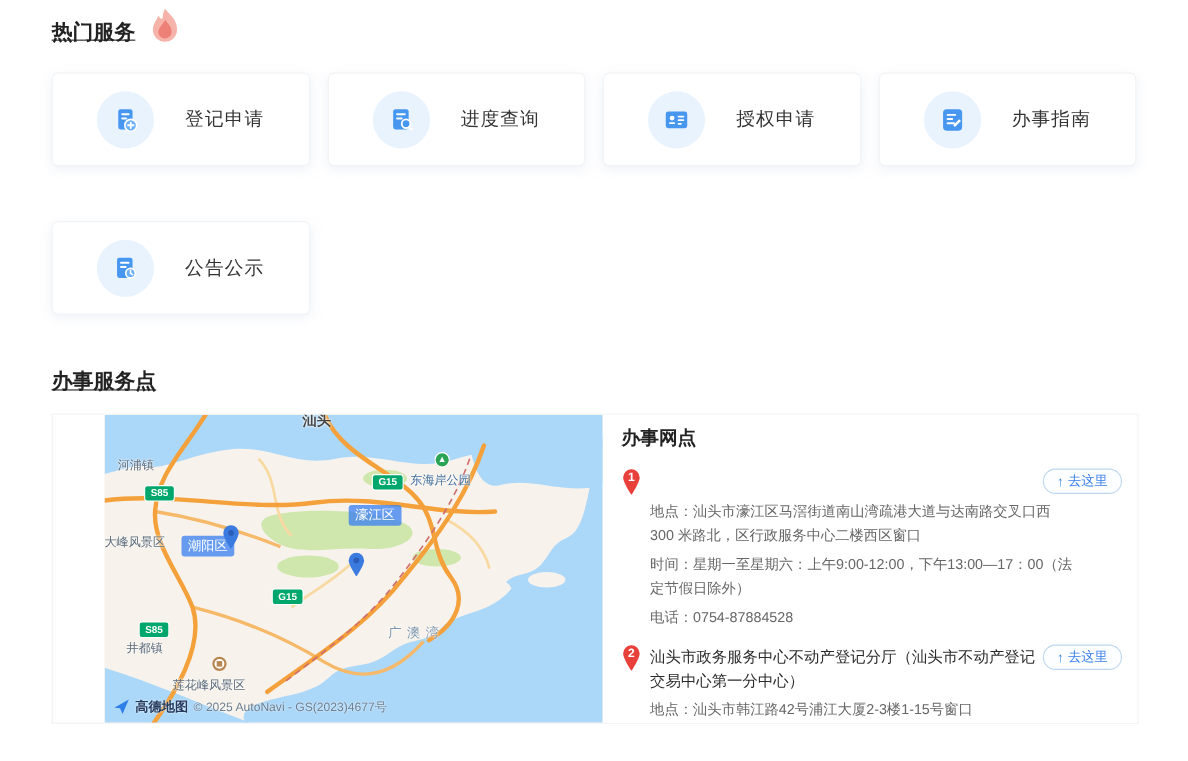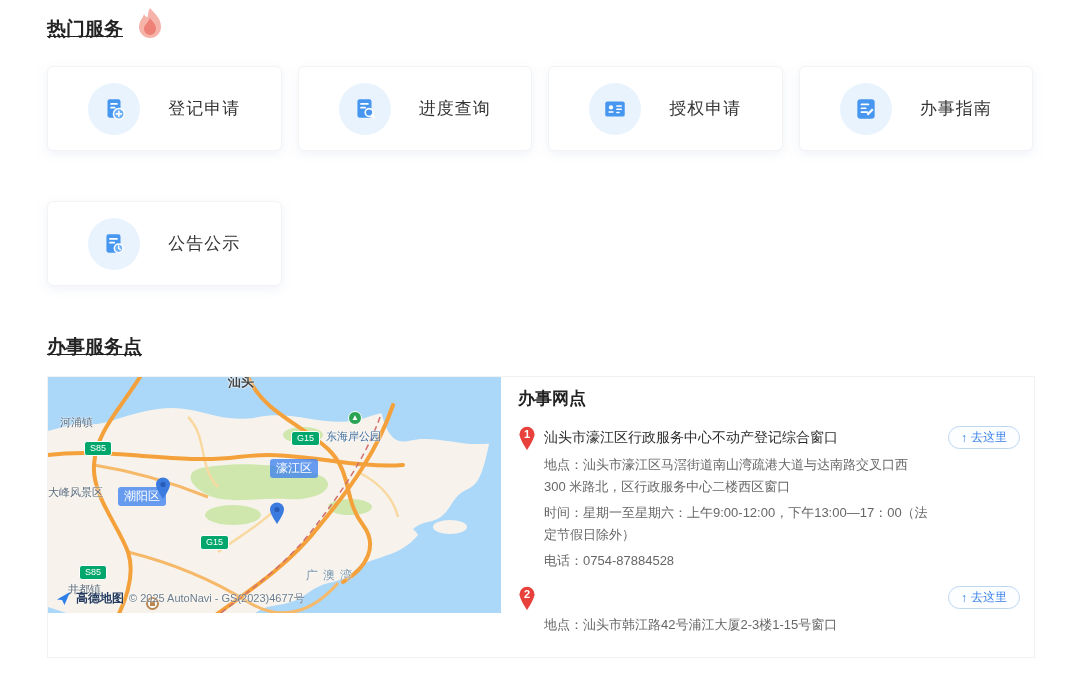--- a/index.html
+++ b/index.html
@@ -16,28 +16,28 @@
     gap:28px; cursor:pointer; }
   .card.highlighted { box-shadow:0 0 0 3px #dd3b31; border-radius:2px; }
   .icon-circle { width:52px; height:52px; border-radius:50%; background:#e9f3fe; display:flex; align-items:center; justify-content:center; flex:0 0 auto; }
   .card-label { font-size:17px; color:#333; letter-spacing:1px; }
 
   .sp-title { margin-top:48px; }
 
   .bottom-wrap { margin:16px 45px 0 47px; display:flex; border:1px solid #f0f2f4; height:282px; }
 
   
-  .map-box { position:relative; width:453px; height:236px; overflow:hidden; background:#f7f3ec; flex:0 0 auto; cursor:grab; }
+  .map-box { position:relative; width:453px; height:280px; overflow:hidden; background:#f7f3ec; flex:0 0 auto; cursor:grab;margin-left:47px; }
   .map-box svg.bg { position:absolute; left:0; top:0; }
   .map-label { position:absolute; font-size:11px; color:#5c6b7a; white-space:nowrap; text-shadow:0 0 2px #fff,0 0 2px #fff; }
   .map-label.city { font-size:13px; color:#444; font-weight:bold; }
   .map-label.poi { color:#3f6c9c; font-size:11px; }
   .map-label.bay { color:#7e97ad; font-size:12px; letter-spacing:5px; }
   .district-chip { position:absolute; background:rgba(62,130,240,.78); color:#fff; font-size:12px; padding:1px 6px; border-radius:3px; white-space:nowrap; }
-  .shield { position:absolute; background:#00a76d; border:1px solid #fff; color:#fff; font-size:9px; font-weight:normal;
+  .shield { position:absolute; background:#00a76d; border:1px solid #fff; color:#fff; font-size:9px; font-weight:bold;
     padding:1px 5px; border-radius:3px; line-height:11px; }
   .map-pin { position:absolute; width:16px; height:22px; }
   .poi-dot-green { position:absolute; width:14px; height:14px; border-radius:50%; background:#2aa355; border:1px solid #fff;
     color:#fff; font-size:8px; line-height:12px; text-align:center; }
   .poi-dot-brown { position:absolute; width:13px; height:13px; border-radius:50%; background:#fff; border:2px solid #b8864f; }
   .poi-dot-brown i { display:block; width:5px; height:5px; margin:2px auto; background:#b8864f; }
   .attribution { position:absolute; left:8px; bottom:6px; display:flex; align-items:center; gap:5px; }
   .amap-logo-text { font-size:12px; font-weight:bold; color:#243a5e; text-shadow:0 0 2px #fff; }
   .attribution .copy { font-size:11px; color:#6b7d8f; text-shadow:0 0 2px #fff; }
 
@@ -227,39 +227,39 @@
       <div class="panel-title">办事网点</div>
 
       <div class="loc-entry">
         <div class="loc-head">
           <span class="red-pin">
             <svg width="18" height="24" viewBox="0 0 18 24">
               <path d="M9,24 C9,24 1.5,13 1.5,8.2 A7.5,7.5 0 1,1 16.5,8.2 C16.5,13 9,24 9,24 Z" fill="#e8413c"></path>
             </svg>
             <span class="num">1</span>
           </span>
-          <span class="loc-name">汕头市濠江区行政服务中心不动产登记综合窗口</span>
           <span class="go-btn">
             <span class="arrow">↑</span>
             <span>去这里</span>
           </span>
         </div>
         <div class="loc-detail">地点：汕头市濠江区马滘街道南山湾疏港大道与达南路交叉口西 300 米路北，区行政服务中心二楼西区窗口</div>
         <div class="loc-detail">时间：星期一至星期六：上午9:00-12:00，下午13:00—17：00（法定节假日除外）</div>
         <div class="loc-detail">电话：0754-87884528</div>
       </div>
 
       <div class="loc-entry">
         <div class="loc-head">
           <span class="red-pin">
             <svg width="18" height="24" viewBox="0 0 18 24">
               <path d="M9,24 C9,24 1.5,13 1.5,8.2 A7.5,7.5 0 1,1 16.5,8.2 C16.5,13 9,24 9,24 Z" fill="#e8413c"></path>
             </svg>
             <span class="num">2</span>
           </span>
+          <span class="loc-name">汕头市政务服务中心不动产登记分厅（汕头市不动产登记交易中心第一分中心）</span>
           <span class="go-btn">
             <span class="arrow">↑</span>
             <span>去这里</span>
           </span>
         </div>
         <div class="loc-detail">地点：汕头市韩江路42号浦江大厦2-3楼1-15号窗口</div>
 
       </div>
     </div>
 

